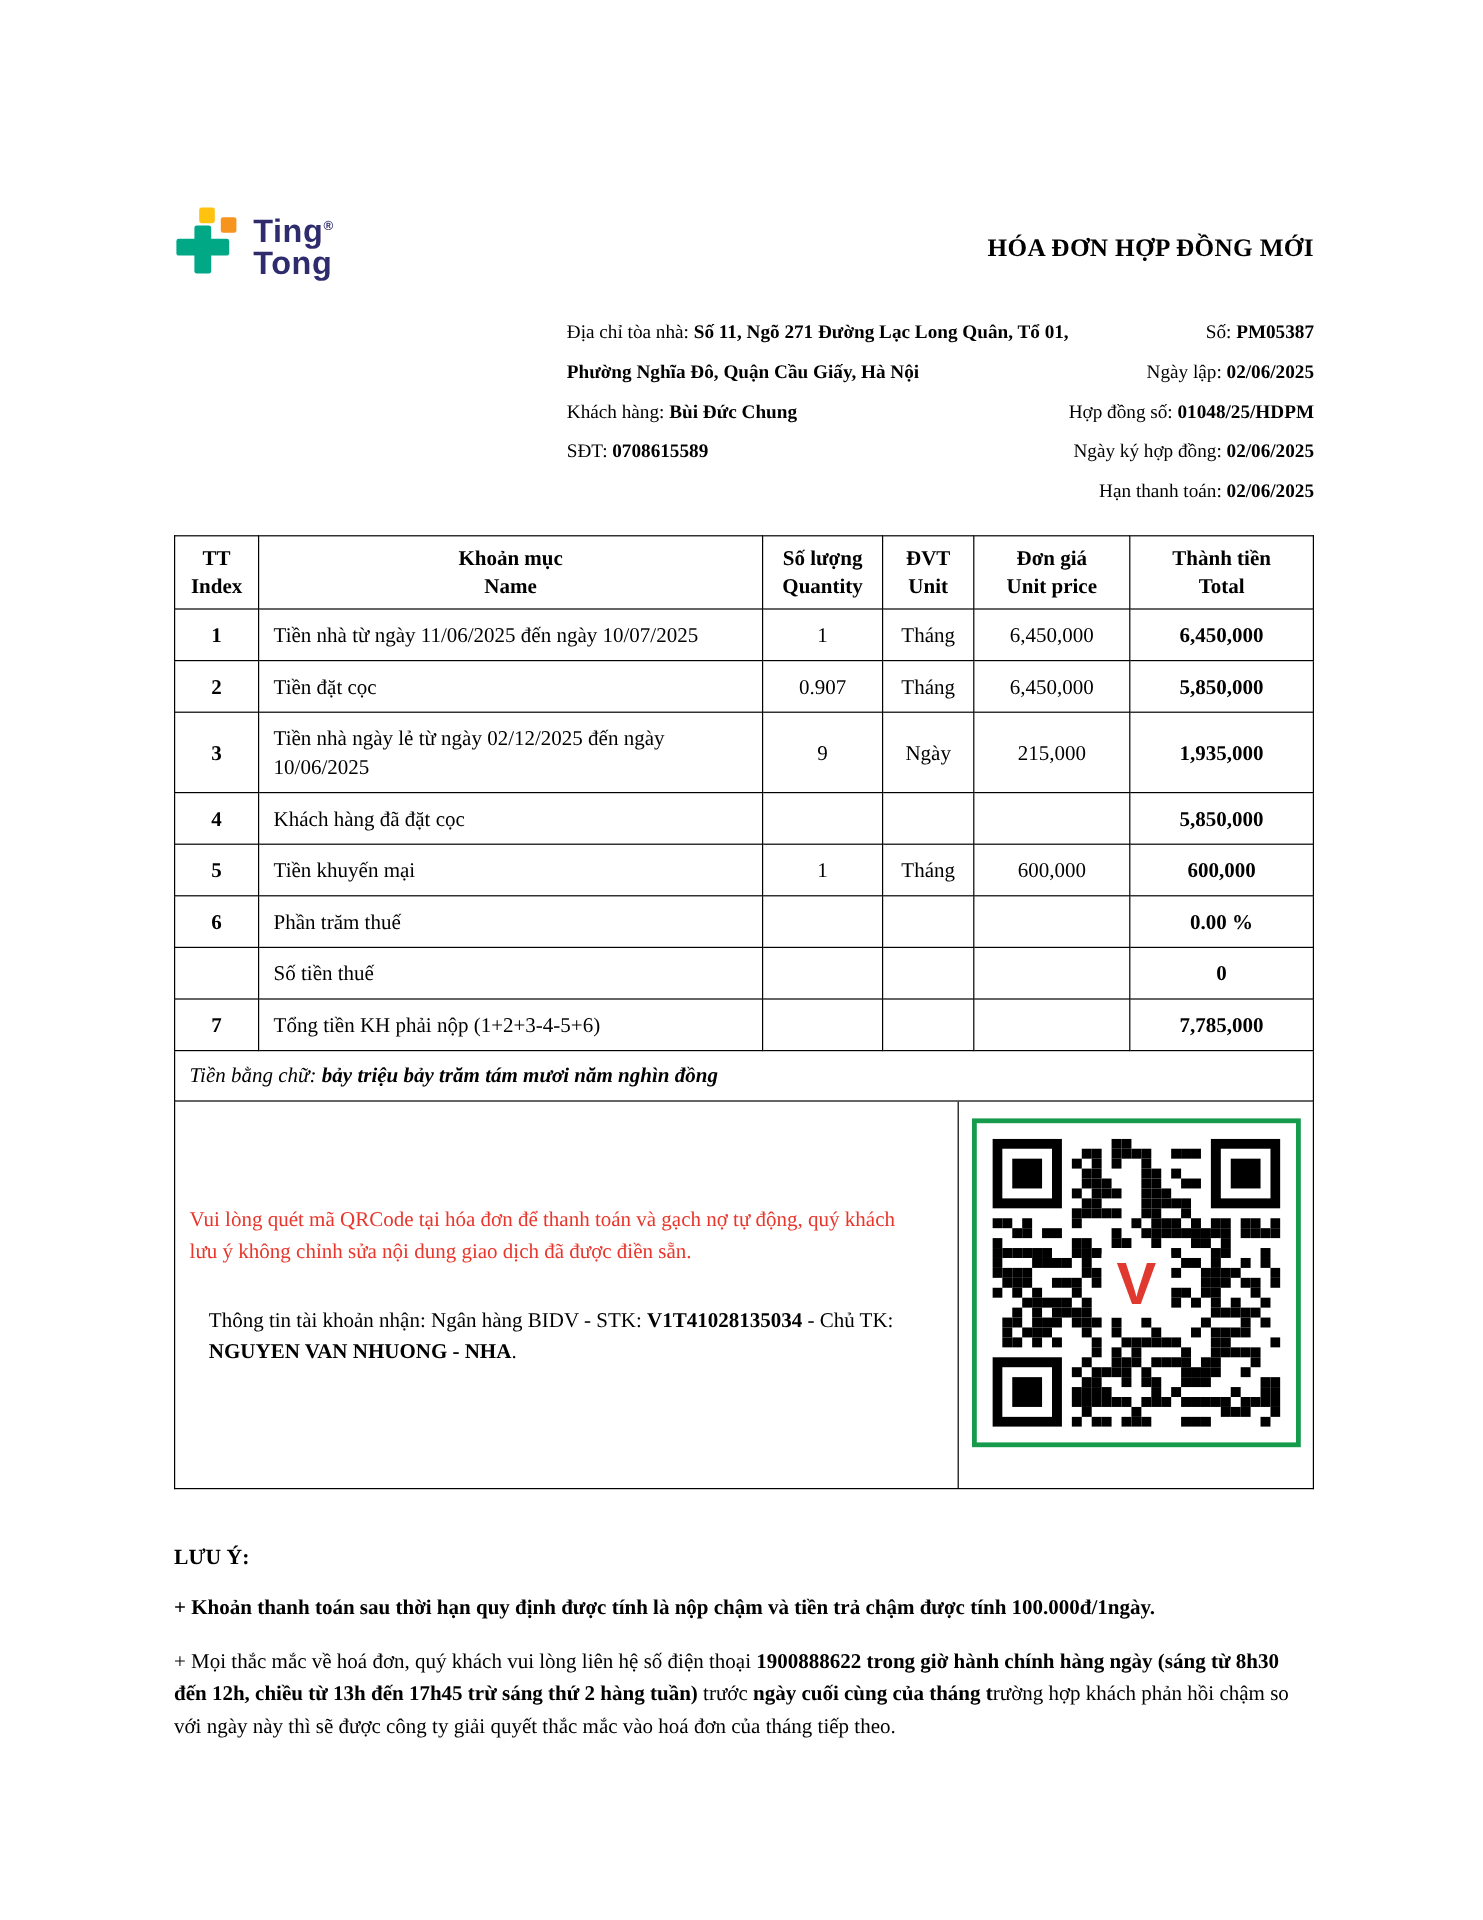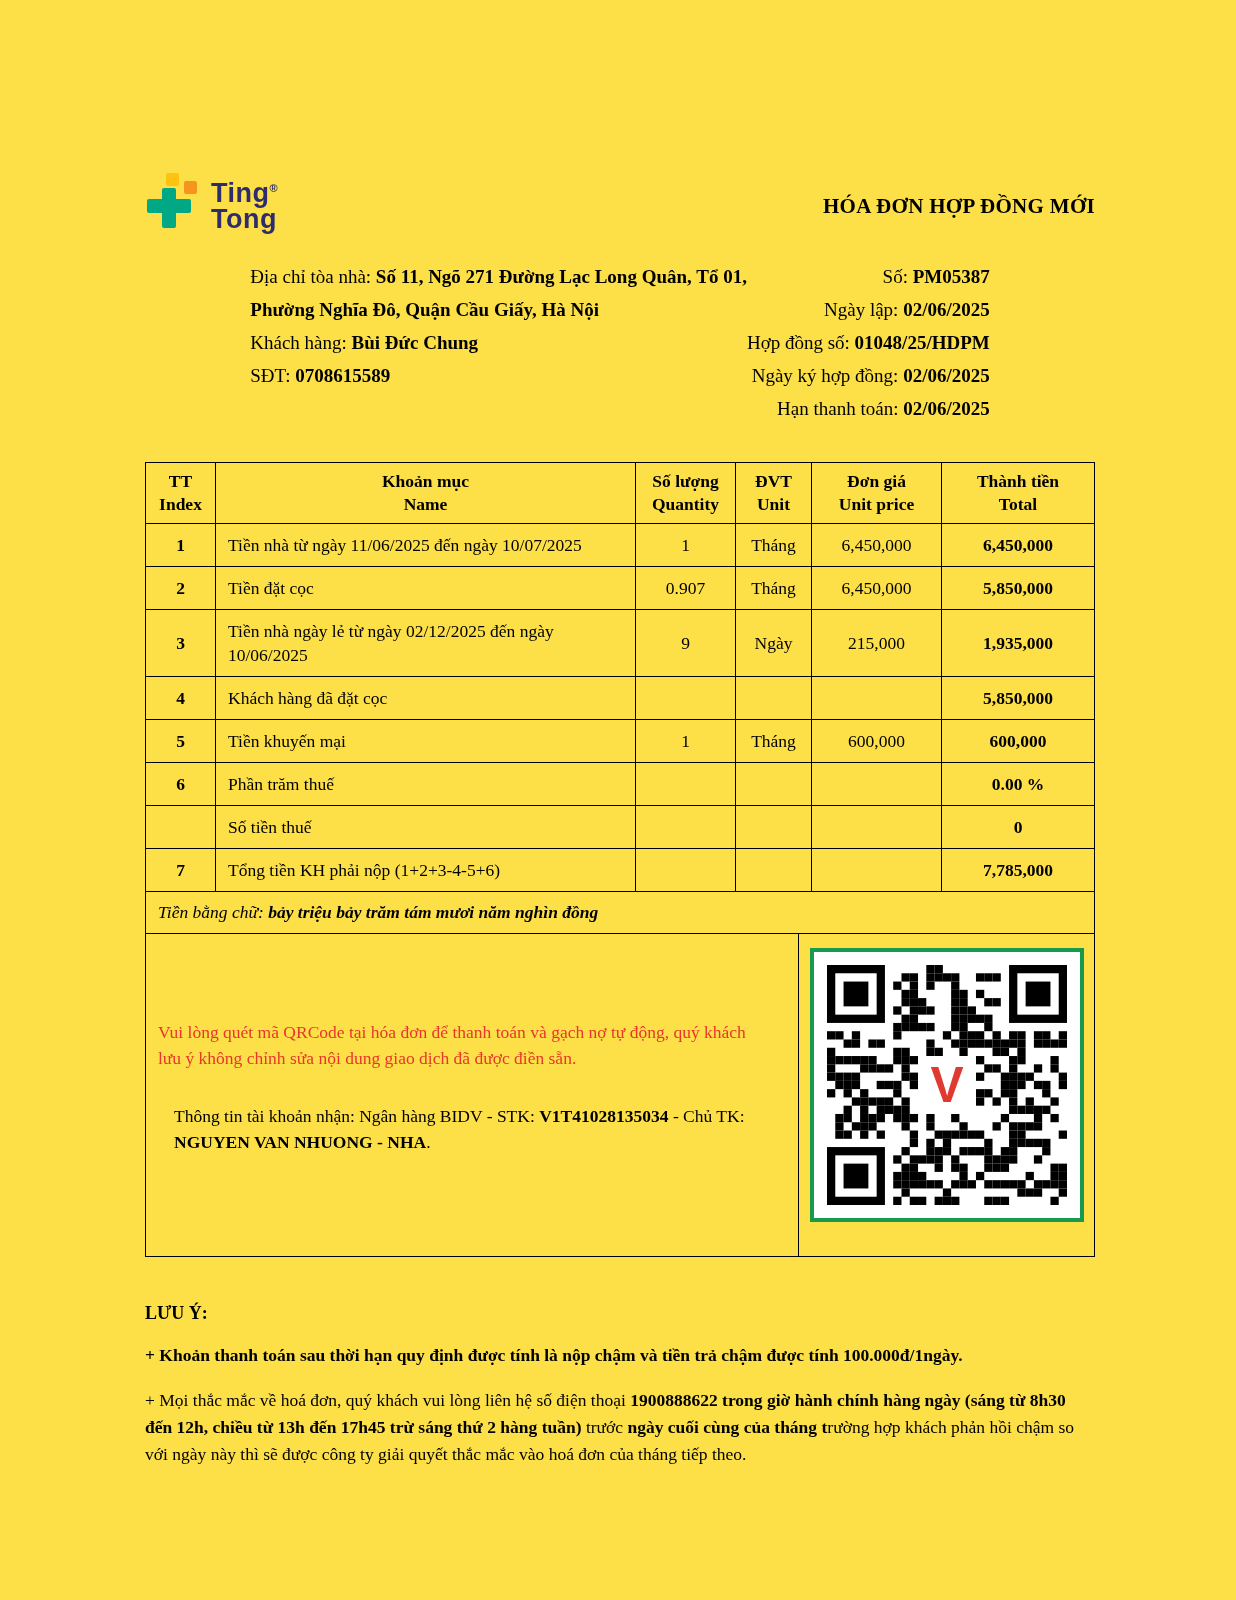--- a/index.html
+++ b/index.html
@@ -1,34 +1,34 @@
 <!DOCTYPE html>
 <html><head>
 <meta charset="utf-8">
 <style>
   html,body { margin:0; padding:0; background:#888; }
   .page {
-    width:1236px; min-height:1600px; background:#fde047; color:#000;
+    width:1236px; min-height:1600px; background:#ffffff; color:#000;
     font-family:"Liberation Serif", serif;
     box-sizing:border-box; padding:172px 141px 60px 145px;
     margin:0 auto; position:relative;
   }
   
   .header { display:flex; justify-content:space-between; align-items:flex-start; }
   .logo { display:flex; align-items:center; gap:10px; }
   .logo-text { font-family:"Liberation Sans", sans-serif; font-weight:bold; font-size:27px; line-height:26px; color:#2e2c6d; letter-spacing:0.5px; }
   .logo-text sup { font-size:11px; font-weight:bold; }
   .doc-title { font-size:21px; font-weight:bold; margin:22px 0 0 0; letter-spacing:0.3px; }
   
-  .info { display:flex; justify-content:center; margin-top:26px; font-size:19px; }
+  .info { display:flex; justify-content:flex-end; margin-top:26px; font-size:16px; }
   .info-left { line-height:33px; max-width:620px; }
   .info-right { text-align:right; line-height:33px; }
   .b { font-weight:bold; }
   
-  table.items { margin-top:37px; width:100%; border-collapse:collapse; font-size:17.5px; }
+  table.items { margin-top:20px; width:100%; border-collapse:collapse; font-size:17.5px; }
   table.items th, table.items td { border:1.5px solid #000; vertical-align:middle; }
   table.items th { padding:7px 4px; font-weight:bold; text-align:center; line-height:23px; }
   td.c { text-align:center; padding:9px 4px; }
   td.name { text-align:left; padding:9px 12px; line-height:24px; }
   td.idx { text-align:center; font-weight:bold; padding:9px 4px; }
   td.total { text-align:center; font-weight:bold; padding:9px 4px; }
   
   .words-row {
     border:1.5px solid #000; border-top:none; padding:10px 12px;
     font-style:italic; font-size:17.5px;

